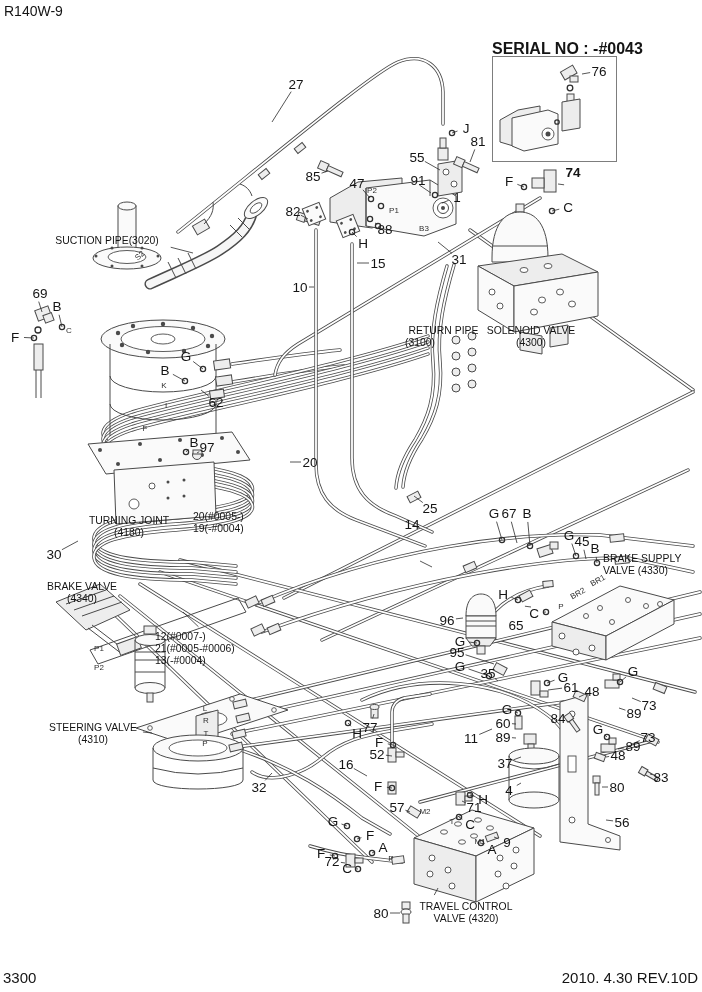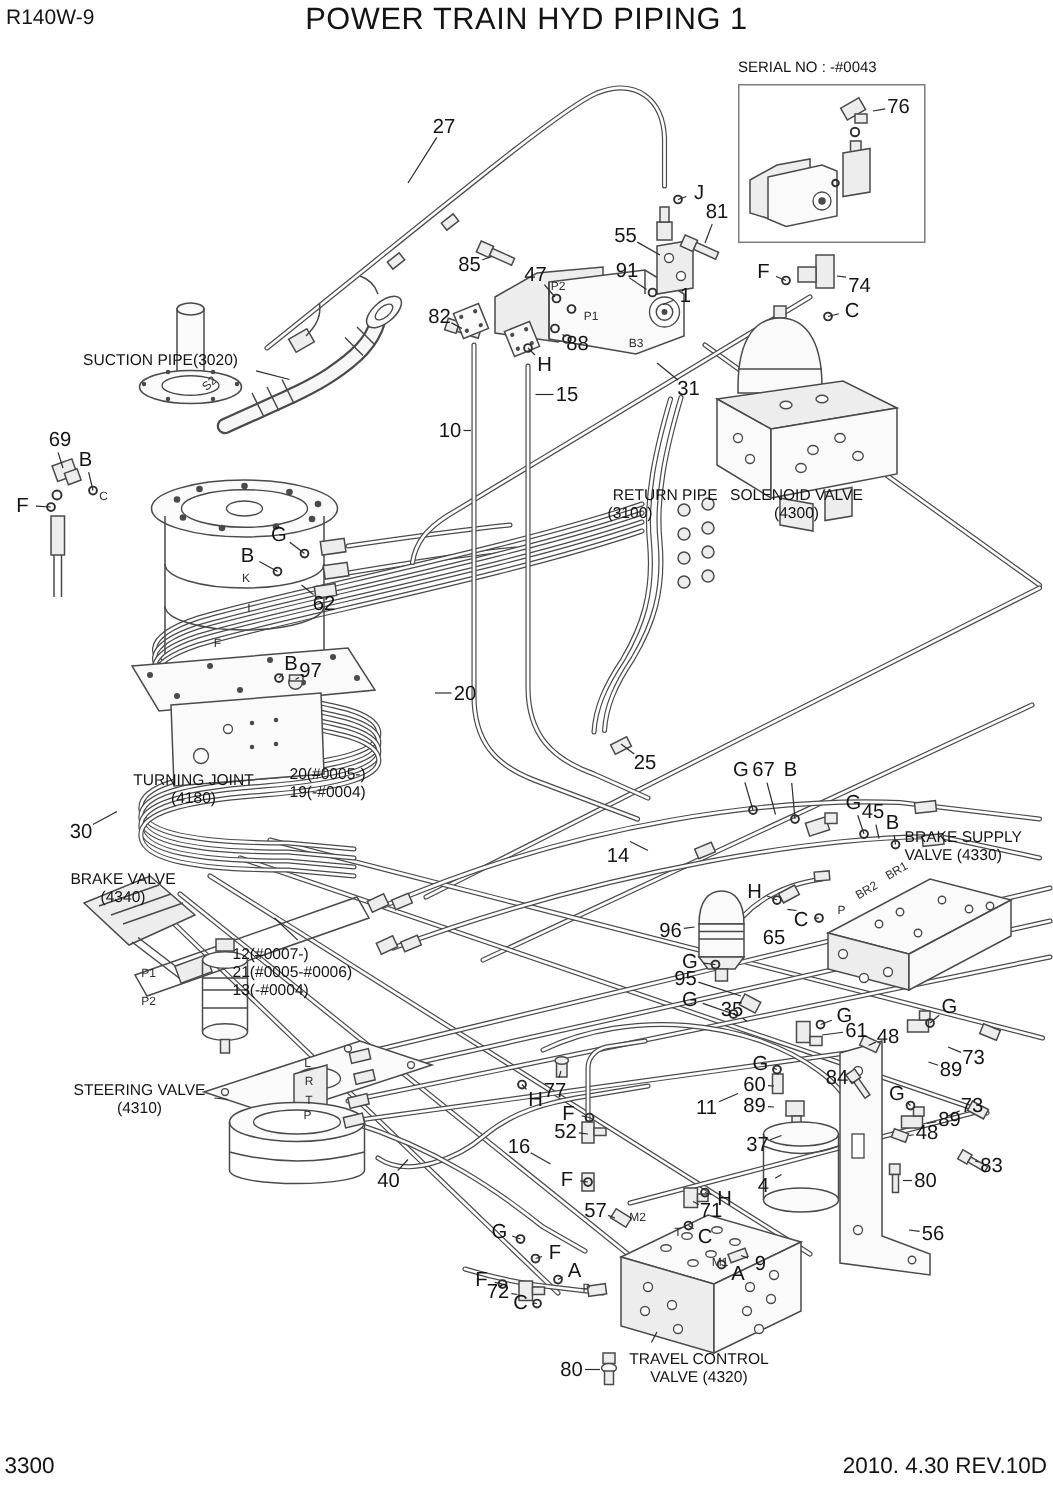--- a/index.html
+++ b/index.html
@@ -2,21 +2,21 @@
 <html><head>
 <meta charset="utf-8">
 <style>
   html,body{margin:0;padding:0;background:#fff;}
   #page{position:relative;width:702px;height:992px;background:#fff;overflow:hidden;
         font-family:"Liberation Sans",sans-serif;color:#141414;}
   #model-code{position:absolute;left:4px;top:3px;font-size:14px;}
   #page-title{position:absolute;left:0;right:0;top:1px;text-align:center;font-size:20.5px;letter-spacing:.4px;}
   #page-number{position:absolute;left:3px;bottom:6px;font-size:15px;}
   #revision{position:absolute;right:4px;bottom:6px;font-size:15px;}
-  #serial-label{position:absolute;left:492px;top:40px;font-size:10px;white-space:nowrap;}
+  #serial-label{position:absolute;left:492px;top:40px;font-size:16px;white-space:nowrap;font-weight:bold;}
   #serial-box{position:absolute;left:492px;top:56px;width:123px;height:104px;border:1px solid #7d7d7d;}
   #diagram-svg{position:absolute;left:0;top:0;}
   #labels-layer{position:absolute;left:0;top:0;width:702px;height:992px;pointer-events:none;}
   .callout{position:absolute;transform:translate(-50%,-50%);font-size:13.5px;line-height:13px;
            color:#141414;white-space:nowrap;}
   .port{position:absolute;transform:translate(-50%,-50%);font-size:8px;line-height:8px;color:#2e2e2e;}
   .plabel{position:absolute;font-size:10.4px;line-height:11.8px;color:#141414;white-space:nowrap;}
   .plabel.center{transform:translateX(-50%);text-align:center;}
   
   .tO{fill:none;stroke:#4a4a4a;stroke-width:3.4;stroke-linecap:round;}
@@ -30,21 +30,20 @@
   .dot{fill:#4a4a4a;}
   .oring{fill:none;stroke:#2f2f2f;stroke-width:1.3;}
   .ld{stroke:#2b2b2b;stroke-width:.8;}
 </style>
 </head>
 <body>
 
 <div id="page">
 
   <div id="model-code">R140W-9</div>
-  <div id="page-title">POWER TRAIN HYD PIPING 1</div>
 
   <svg id="diagram-svg" width="702" height="992" viewBox="0 0 702 992">
     <defs>
       <path id="p1" d="M178,232 C288,144 374,72 398,62 C424,52 442,66 443,92 L443,124"></path>
       <path id="p2" d="M316,230 L316,464 C316,494 330,510 356,520 L425,546"></path>
       <path id="p3" d="M352,244 L352,458 C352,490 368,506 396,516 L432,532"></path>
       <path id="p4" d="M447,266 C437,300 430,332 433,362 C436,396 428,418 415,440 C403,458 397,472 396,488"></path>
       <path id="p5" d="M540,198 L298,344 C284,353 277,362 275,375"></path>
       <path id="p6" d="M428,336 C340,366 185,396 132,412 C96,424 93,440 126,450 C190,468 246,468 252,486 C257,500 226,508 176,512 C122,516 92,524 94,540 C96,556 132,562 192,562 L236,566"></path>
       <path id="p7" d="M180,560 L695,692"></path>
@@ -625,41 +624,41 @@
   <div id="labels-layer">
       <span class="callout" style="left: 296px; top: 84px;">27</span>
       <span class="callout" style="left: 599px; top: 71px;">76</span>
       <span class="callout" style="left: 466px; top: 128px;">J</span>
       <span class="callout" style="left: 478px; top: 141px;">81</span>
       <span class="callout" style="left: 417px; top: 157px;">55</span>
       <span class="callout" style="left: 313px; top: 176px;">85</span>
       <span class="callout" style="left: 412px; top: 180px; padding-left: 12px;">91</span>
       <span class="callout" style="left: 357px; top: 183px;">47</span>
       <span class="callout" style="left: 509px; top: 181px;">F</span>
-      <span class="callout" style="left: 573px; top: 190px;">74</span>
+      <span class="callout" style="left: 573px; top: 172px; font-weight: bold;">74</span>
       <span class="callout" style="left: 457px; top: 197px;">1</span>
       <span class="callout" style="left: 568px; top: 207px;">C</span>
       <span class="callout" style="left: 293px; top: 211px;">82</span>
       <span class="callout" style="left: 385px; top: 229px;">88</span>
       <span class="callout" style="left: 363px; top: 243px;">H</span>
       <span class="callout" style="left: 378px; top: 263px;">15</span>
       <span class="callout" style="left: 459px; top: 259px;">31</span>
       <span class="callout" style="left: 300px; top: 287px;">10</span>
       <span class="callout" style="left: 40px; top: 293px;">69</span>
       <span class="callout" style="left: 57px; top: 306px;">B</span>
       <span class="callout" style="left: 15px; top: 337px;">F</span>
       <span class="callout" style="left: 186px; top: 356px;">G</span>
       <span class="callout" style="left: 165px; top: 370px;">B</span>
       <span class="callout" style="left: 216px; top: 402px;">62</span>
       <span class="callout" style="left: 194px; top: 442px;">B</span>
       <span class="callout" style="left: 207px; top: 447px;">97</span>
       <span class="callout" style="left: 310px; top: 462px;">20</span>
       <span class="callout" style="left: 430px; top: 508px;">25</span>
       <span class="callout" style="left: 54px; top: 554px;">30</span>
-      <span class="callout" style="left: 412px; top: 570px;">14</span>
+      <span class="callout" style="left: 412px; top: 524px;">14</span>
       <span class="callout" style="left: 494px; top: 513px;">G</span>
       <span class="callout" style="left: 509px; top: 513px;">67</span>
       <span class="callout" style="left: 527px; top: 513px;">B</span>
       <span class="callout" style="left: 569px; top: 535px;">G</span>
       <span class="callout" style="left: 582px; top: 541px;">45</span>
       <span class="callout" style="left: 595px; top: 548px;">B</span>
       <span class="callout" style="left: 503px; top: 594px;">H</span>
       <span class="callout" style="left: 516px; top: 625px;">65</span>
       <span class="callout" style="left: 534px; top: 613px;">C</span>
       <span class="callout" style="left: 447px; top: 620px;">96</span>
@@ -699,21 +698,21 @@
       <span class="callout" style="left: 470px; top: 824px;">C</span>
       <span class="callout" style="left: 507px; top: 842px;">9</span>
       <span class="callout" style="left: 492px; top: 849px;">A</span>
       <span class="callout" style="left: 333px; top: 821px;">G</span>
       <span class="callout" style="left: 370px; top: 835px;">F</span>
       <span class="callout" style="left: 321px; top: 853px;">F</span>
       <span class="callout" style="left: 332px; top: 861px;">72</span>
       <span class="callout" style="left: 347px; top: 868px;">C</span>
       <span class="callout" style="left: 383px; top: 847px;">A</span>
       <span class="callout" style="left: 381px; top: 913px;">80</span>
-      <span class="callout" style="left: 259px; top: 787px;">40</span>
+      <span class="callout" style="left: 259px; top: 787px;">32</span>
       <span class="port" style="left: 424px; top: 181px; margin-top: 48px;">B3</span>
       <span class="port" style="left: 372px; top: 191px;">P2</span>
       <span class="port" style="left: 394px; top: 211px;">P1</span>
       <span class="port" style="left: 140px; top: 256px; transform: translate(-50%, -50%) rotate(-42deg);">S2</span>
       <span class="port" style="left: 69px; top: 331px;">C</span>
       <span class="port" style="left: 164px; top: 386px;">K</span>
       <span class="port" style="left: 166px; top: 406px;">I</span>
       <span class="port" style="left: 145px; top: 429px;">F</span>
       <span class="port" style="left: 99px; top: 649px;">P1</span>
       <span class="port" style="left: 99px; top: 668px;">P2</span>

